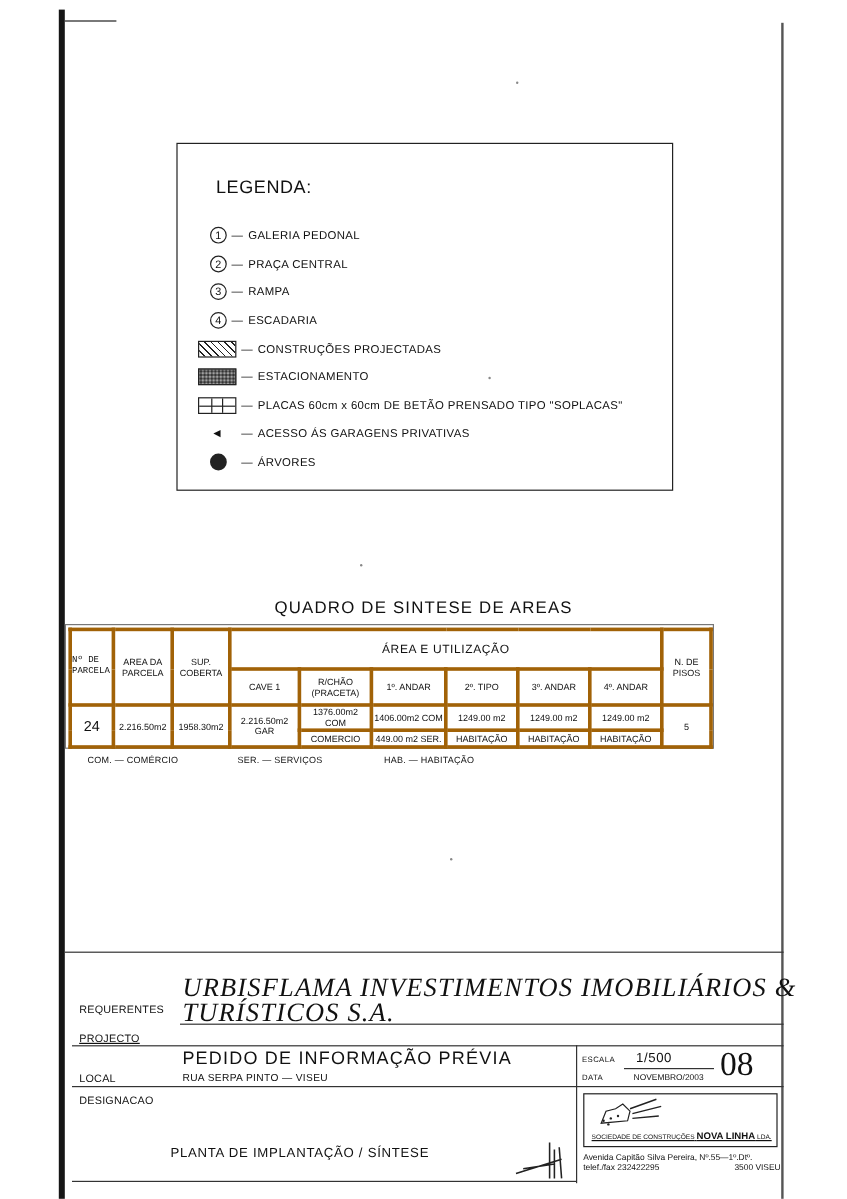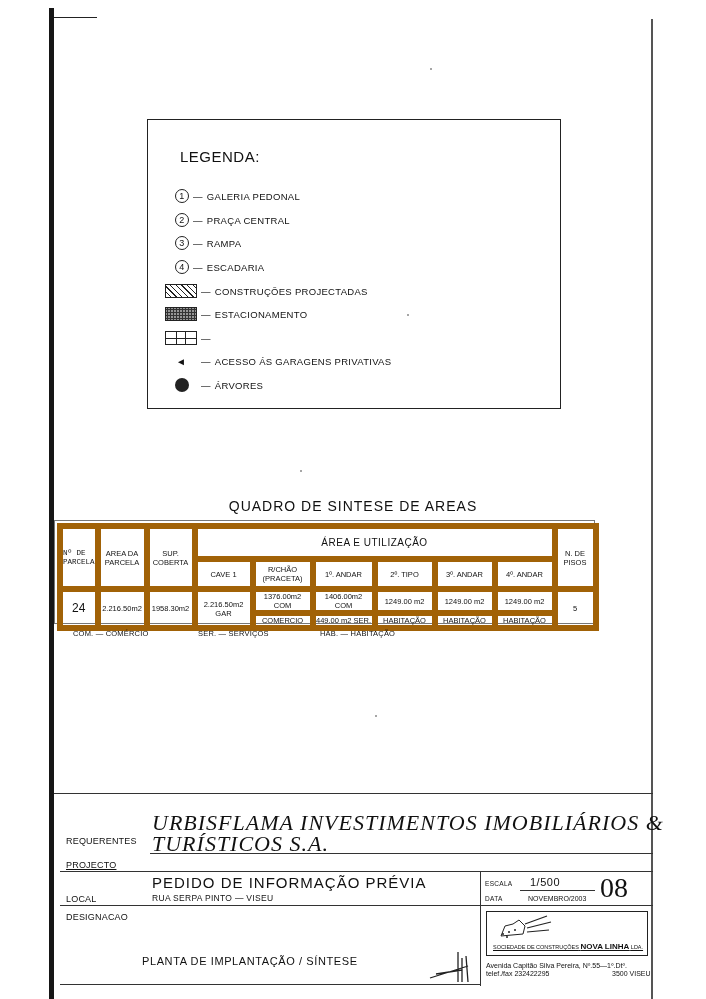--- a/index.html
+++ b/index.html
@@ -19,21 +19,21 @@
   .hatch { background:repeating-linear-gradient(45deg, #fff 0 3px, #222 3px 4px); }
   .dots { background:radial-gradient(#333 1px, #aaa 1.5px, transparent 2px) 0 0/3px 3px, #777; }
   .grid { background:linear-gradient(#222,#222) 33% 0/1px 100% no-repeat, linear-gradient(#222,#222) 66% 0/1px 100% no-repeat, linear-gradient(#222,#222) 0 50%/100% 1px no-repeat, #fff; }
   .arrow-glyph { width:32px; text-align:center; font-size:10px; }
   .tree-glyph { width:14px; height:14px; border-radius:50%; background:#222; margin-left:10px; margin-right:8px; }
   .dash { margin:0 4px 0 4px; }
 
   
   .table-title { left:0; width:706px; top:498px; text-align:center; font-size:14px; letter-spacing:1px; box-sizing:border-box; }
   .tbl { left:57px; top:523px; border:2px solid #222; border-collapse:collapse; font-size:7.5px; }
-  .tbl td { border:6px solid #a16207; text-align:center; padding:0; line-height:9px;margin-top:16px; }
+  .tbl td { border:3px solid #a16207; text-align:center; padding:0; line-height:9px;margin-top:16px; }
   .outer-frame { left:54px; top:520px; width:541px; height:104px; border:1px solid #777; box-sizing:border-box; }
   .abbr { top:629px; font-size:7.5px; letter-spacing:0.2px; }
 
   
   .tb-line { height:1px; background:#333; }
   .tb-label { font-size:9px; letter-spacing:0.2px; }
   .req-name { font-family:"Liberation Serif", serif; font-style:italic; font-size:22px; letter-spacing:1px; line-height:22px; }
   .proj-title { font-size:15px; letter-spacing:1px; }
   .small-caps { font-size:8.5px; letter-spacing:0.3px; }
   .sheet-num { font-family:"Liberation Serif", serif; font-size:28px; }
@@ -79,20 +79,21 @@
     <span>CONSTRUÇÕES PROJECTADAS</span>
 </div>
 <div class="abs legend-row" style="top:305px;">
   <span class="swatch dots"></span>
   <span class="dash">—</span>
     <span>ESTACIONAMENTO</span>
 </div>
 <div class="abs legend-row" style="top:329px;">
   <span class="swatch grid"></span>
   <span class="dash">—</span>
+    <span>PLACAS 60cm x 60cm DE BETÃO PRENSADO TIPO "SOPLACAS"</span>
 </div>
 <div class="abs legend-row" style="top:352px;">
   <span class="arrow-glyph">◄</span>
   <span class="dash">—</span>
     <span>ACESSO ÁS GARAGENS PRIVATIVAS</span>
 </div>
 <div class="abs legend-row" style="top:376px;">
   <span class="tree-glyph"></span>
   <span class="dash">—</span>
     <span>ÁRVORES</span>

